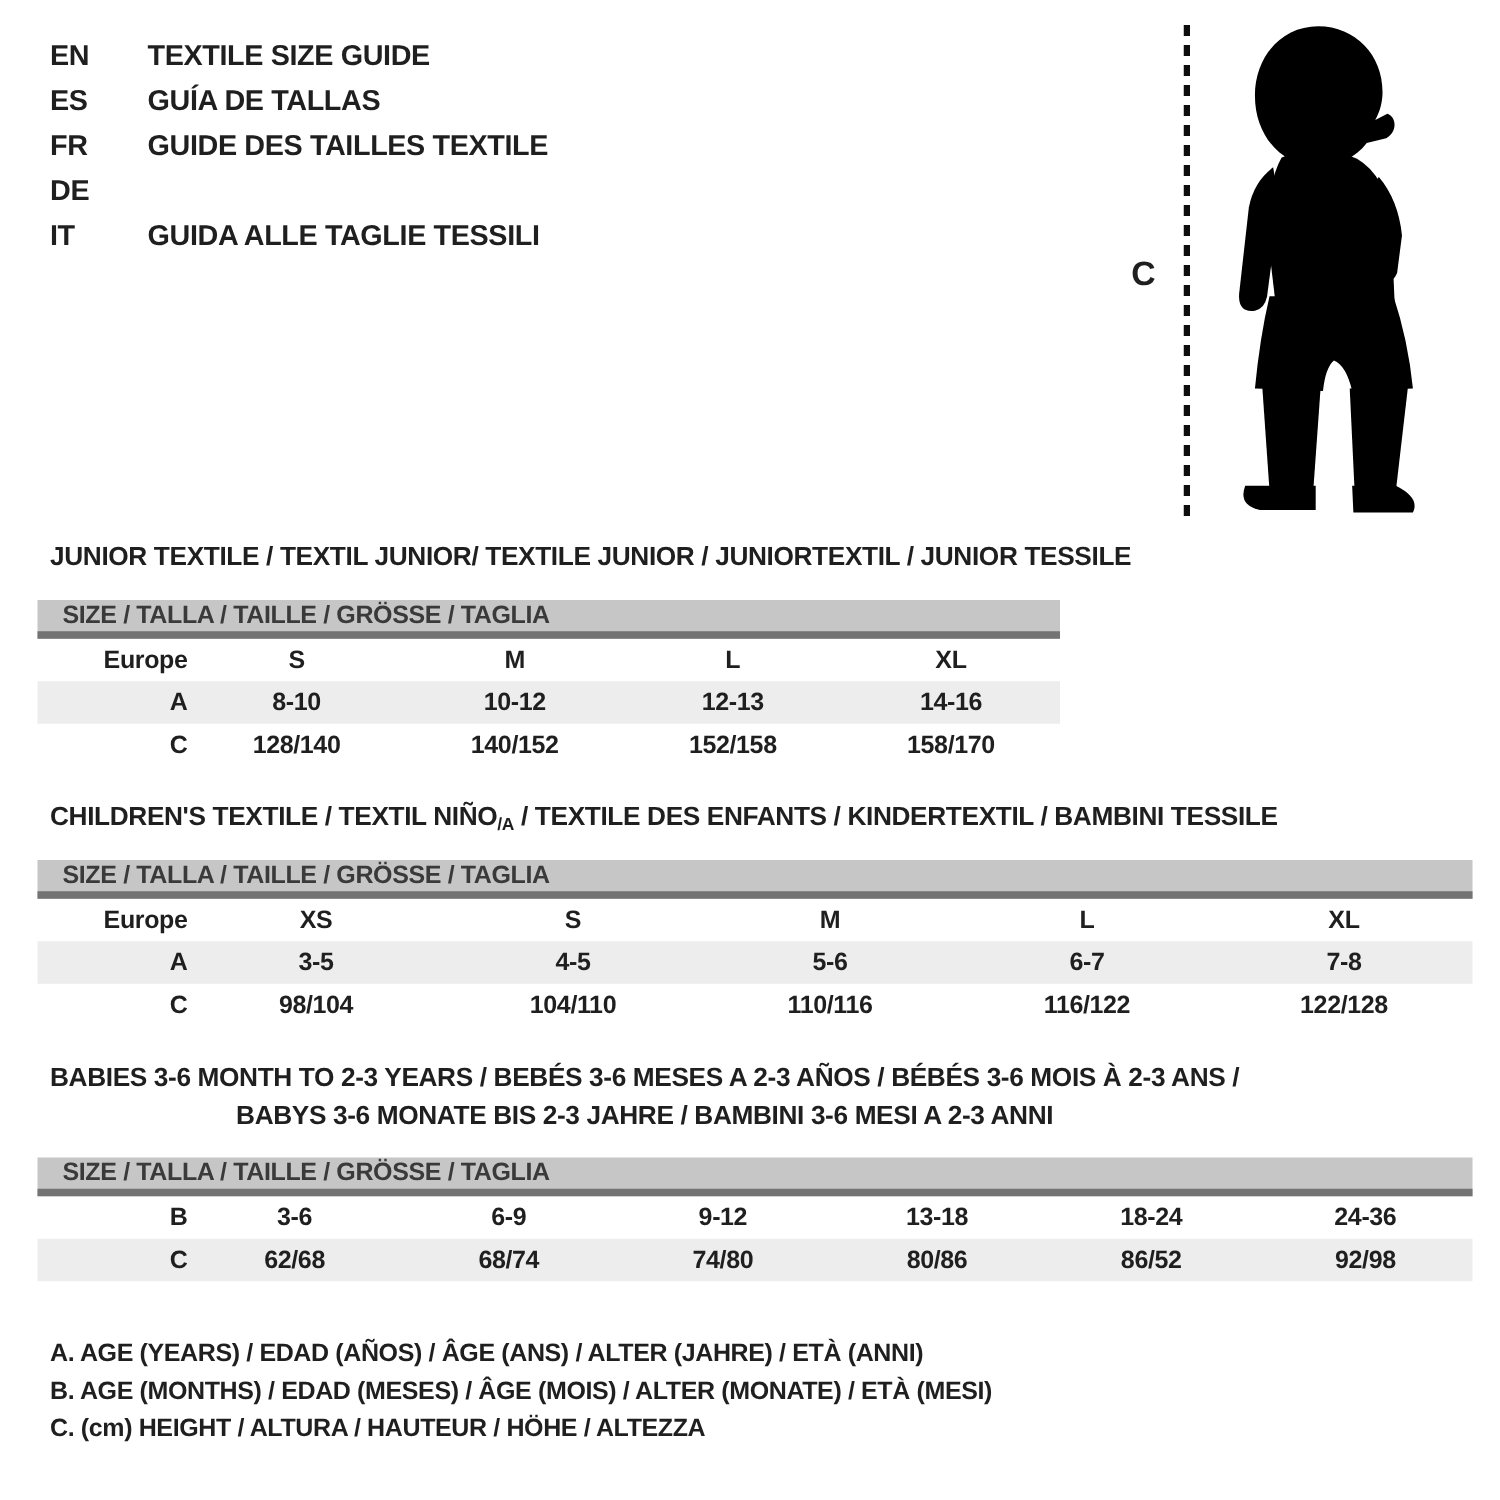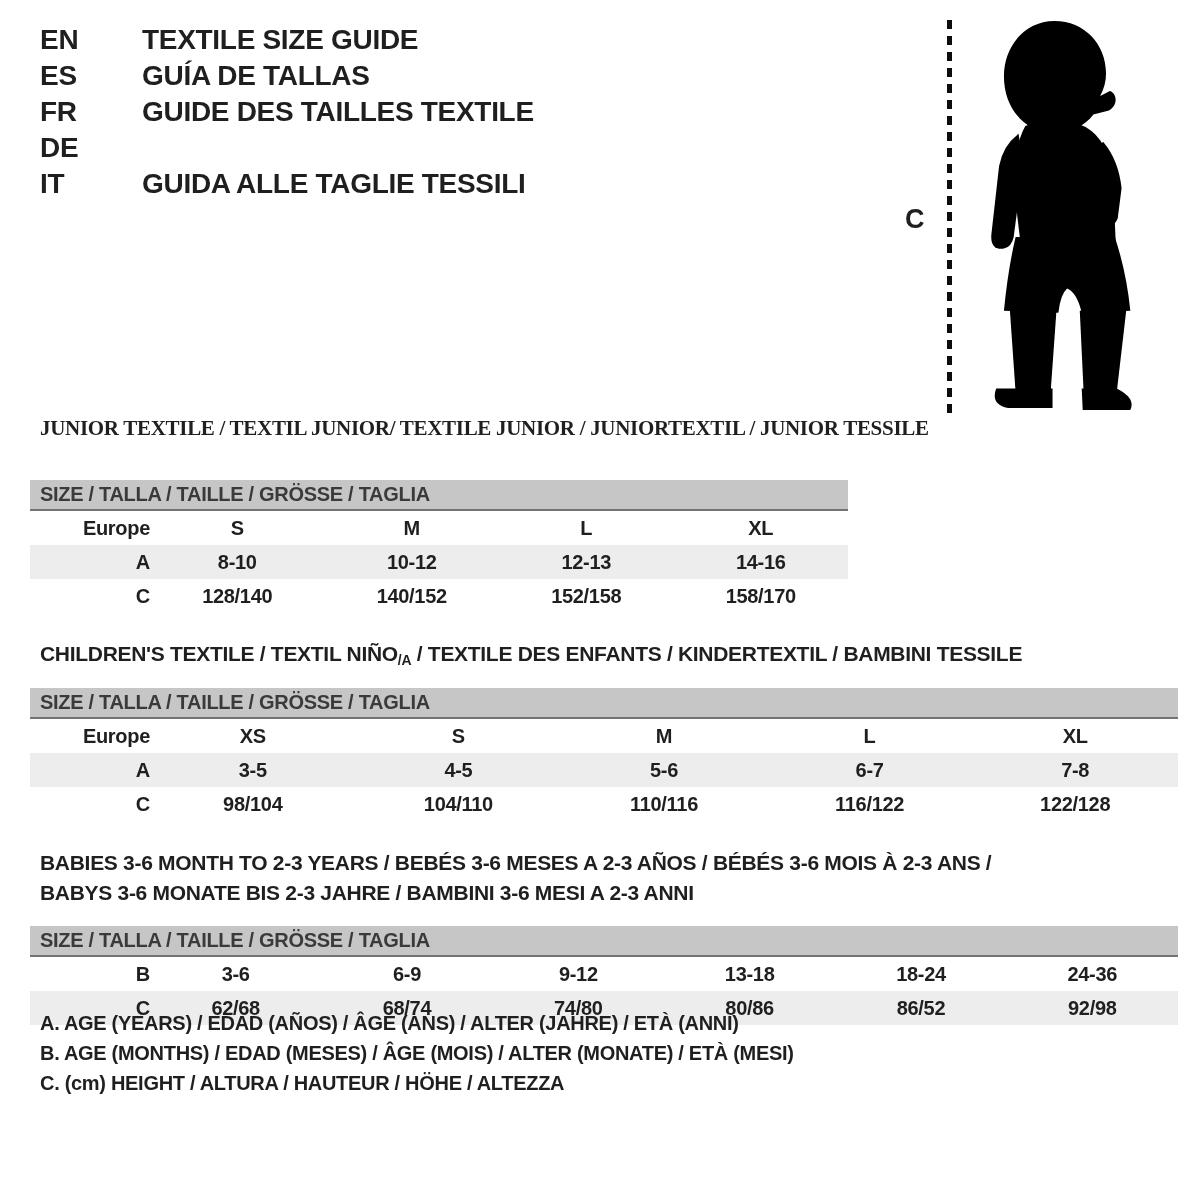--- a/index.html
+++ b/index.html
@@ -7,61 +7,61 @@
     width:1200px;height:1200px;background:#ffffff;
     font-family:"Liberation Sans", sans-serif;
     font-weight:bold;color:#1f1f1f;
     letter-spacing:-0.3px;
     position:relative;overflow:hidden;
   }
   .page{position:absolute;inset:0;}
 
   
   .lang-block{position:absolute;left:40px;top:22px;}
-  .lang-row{display:flex;height:36px;align-items:center;font-size:28px;gap:24px;}
+  .lang-row{display:flex;height:36px;align-items:flex-end;font-size:23px;}
   .lang-code{width:78px;flex:0 0 78px;}
   .lang-label{white-space:nowrap;}
 
   
   .figure-block{position:absolute;left:895px;top:12px;width:260px;height:410px;}
   .measure-label{position:absolute;left:10px;top:192px;font-size:27px;}
   .measure-line{
     position:absolute;left:52px;top:8px;bottom:2px;width:5px;
     background:repeating-linear-gradient(to bottom,#0d0d0d 0 9px,transparent 9px 16px);
   }
   .baby-svg{position:absolute;left:72px;top:2px;}
 
   
   .section-title{position:absolute;left:40px;font-size:21px;white-space:nowrap;}
   .title-sub{font-size:14px;vertical-align:-4px;}
   .babies-title-line{line-height:30px;}
 
   
   .sg-table{position:absolute;left:30px;}
   .size-bar{
-    height:31px;background:#c6c6c6;border-bottom:2px solid #737373;
-    display:flex;align-items:center;padding-left:10px;box-sizing:border-box;
+    height:31px;background:#c6c6c6;border-bottom:6px solid #737373;
+    display:flex;align-items:center;padding-left:20px;box-sizing:border-box;
     font-size:20px;color:#3a3a3a;
   }
   .trow{display:flex;height:34px;align-items:center;font-size:20px;}
   .trow.alt{background:#ededed;}
   .tlabel{flex:0 0 120px;padding-left:10px;box-sizing:border-box;text-align:right;}
   .tcell{flex:1;text-align:center;}
 
   
-  .legend{position:absolute;left:40px;top:1008px;}
+  .legend{position:absolute;left:40px;top:1068px;}
   .legend-line{font-size:20px;line-height:30px;white-space:nowrap;}
 
   
   #table-junior{top:480px;width:818px;}
   #table-children{top:688px;width:1148px;}
   #table-babies{top:926px;width:1148px;}
-  #title-junior{top:416px;font-family:Liberation Serif, serif;}
+  #title-junior{top:434px;}
   #title-children{top:642px;}
-  #title-babies{top:848px;}
+  #title-babies{top:848px;text-align:center;}
 </style>
 </head>
 <body>
 
 <div class="page">
 
   <div class="lang-block">
     <div class="lang-row">
       <span class="lang-code">EN</span>
       <span class="lang-label">TEXTILE SIZE GUIDE</span>

